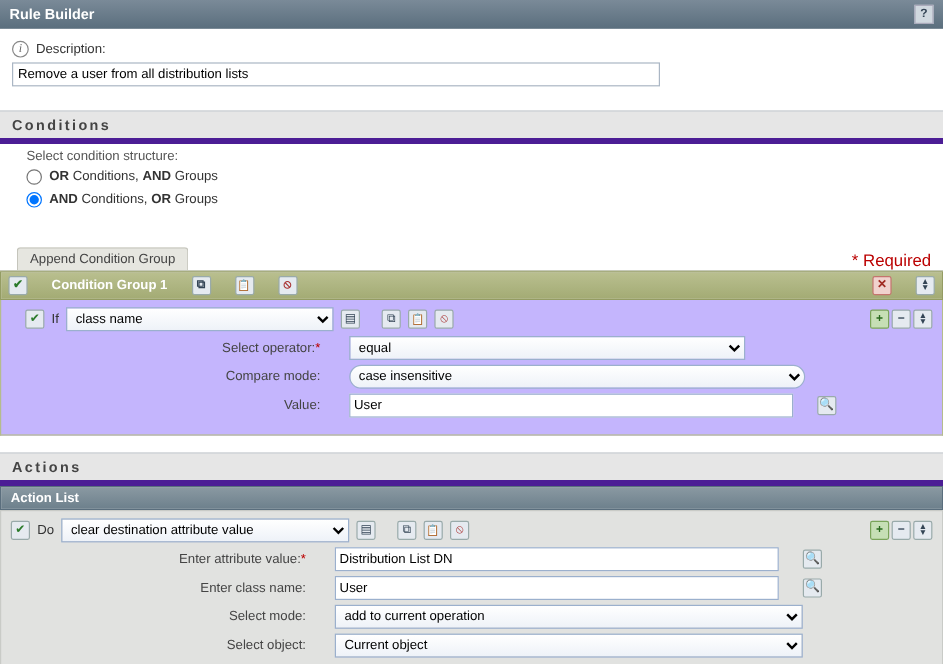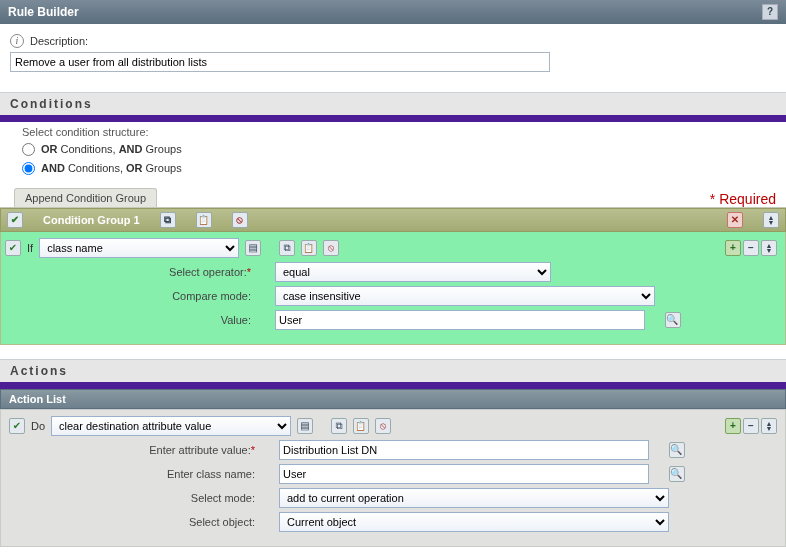--- a/index.html
+++ b/index.html
@@ -40,21 +40,21 @@
   }
   .desc-input {
     width: 540px; height: 20px;
     border: 1px solid #aab6c4;
     padding: 2px 4px;
     font-size: 11px;
   }
   .section-bar {
     background: #e6e6e6;
     border-top: 1px solid #cbd0d5;
-    border-bottom: 7px solid #4c1d95;
+    border-bottom: 5px solid #4c1d95;
     font-weight: bold;
     font-size: 12px;
     letter-spacing: 2px;
     padding: 4px 10px;
     color: #444;
   }
   .subtext { padding: 4px 22px 2px 22px; color: #555; }
   .radio-row {
     display: flex; gap: 6px;
     padding: 3px 22px;
@@ -69,20 +69,21 @@
   .tab {
     background: #e6e6e0;
     border: 1px solid #c5c5bc;
     border-bottom: none;
     padding: 3px 10px;
     margin-left: 14px;
     font-size: 11px;
     color: #444;
     border-radius: 3px 3px 0 0;
     cursor: pointer;
+    margin-top: 20px;
   }
   .required { color: #b00; font-size: 14px; }
   .group-header {
     background: linear-gradient(#b9bf8f, #a3ab74);
     color: #fff;
     font-weight: bold;
     font-size: 11px;
     padding: 3px 6px;
     display: flex; align-items: center; gap: 20px;
     border: 1px solid #949c63;
@@ -112,22 +113,22 @@
   .icon-btn.updn::before { content: "▲"; }
   .icon-btn.updn::after { content: "▼"; }
   .icon-btn.check::before { content: "✔"; color:#2a7a2a; }
   .icon-btn.close-x::before { content: "✕"; }
   .icon-btn.search-mag::before { content: "🔍"; font-size: 10px; }
   .icon-btn.doc::before { content: "▤"; }
   .icon-btn.clip::before { content: "📋"; font-size: 9px; }
   .icon-btn.copy::before { content: "⧉"; }
   .icon-btn.stop::before { content: "⦸"; color:#a33; }
   .cond-body {
-    background: #86efac;
-    padding: 6px 8px 10px 4px;
+    background: #c4b5fd;
+    padding: 6px 8px 10px 20px;
     border: 1px solid #b5bc8d;
     border-top: none;
   }
   .cond-row {
     display: flex; align-items: center; gap: 6px;
     margin-bottom: 4px;
   }
   .cond-row .end-icons { margin-left: auto; display: flex; gap: 2px; }
   .label-right {
     width: 250px; text-align: right; padding-right: 4px;
@@ -135,24 +136,24 @@
   }
   .star { color: #b00; }
   select.field, input.field {
     font-size: 11px;
     border: 1px solid #9bb0cd;
     background: #fff;
     padding: 1px 3px;
     height: 20px;
   }
   select.field { background: linear-gradient(#fff,#eef2f8); }
-  .w200 { width: 200px; }
-  .w330 { width: 276px; }
+  .w200 { width: 223px; }
+  .w330 { width: 330px; }
   .w370 { width: 370px; }
-  .w380 { width: 380px; }
+  .w380 { width: 380px; border-radius: 10px; }
   .w390 { width: 390px; }
   .cond-field-row {
     display: flex; align-items: center; gap: 20px; margin-bottom: 4px;
   }
   .action-body {
     background: #e1e2e0;
     padding: 6px 8px 10px 8px;
     border: 1px solid #c9cbc7;
   }
 </style>

